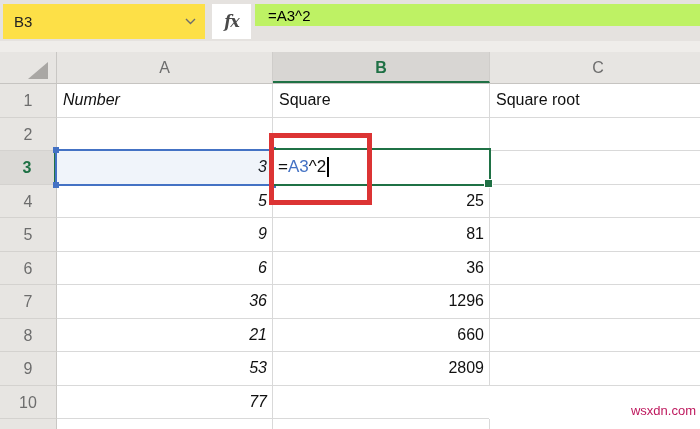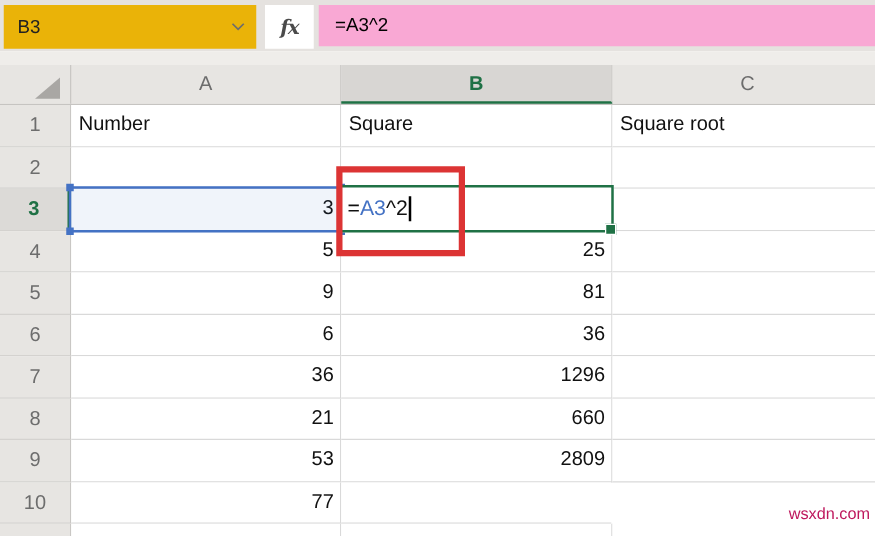--- a/index.html
+++ b/index.html
@@ -4,33 +4,33 @@
 <style>
   html,body{margin:0;padding:0;}
   .app{
     position:relative; width:700px; height:429px; overflow:hidden;
     background:#fff; font-family:"Liberation Sans", sans-serif;
     -webkit-font-smoothing:antialiased;
   }
   
   .topbar{position:absolute; left:0; top:0; width:700px; height:41px; background:#e5e2df;}
   .namebox{
-    position:absolute; left:3px; top:4px; width:202px; height:35px; background:#eab308;
+    position:absolute; left:3px; top:4px; width:202px; height:35px; background:#fde047;
     display:flex; align-items:center; justify-content:space-between;gap:44px;
   }
   .namebox .nbval{padding-left:11px; font-size:15px; color:#222;}
   .namebox .chev{margin-right:9px; display:flex; align-items:center;}
   .fxbtn{
     position:absolute; left:212px; top:4px; width:39px; height:35px; background:#fff;
     display:flex; align-items:center; justify-content:center;
   }
   .fx{font-family:"DejaVu Serif", serif; font-style:italic; font-weight:bold;
       font-size:16px; color:#4a4a4a; letter-spacing:-1px;}
   .fbar{
-    position:absolute; left:255px; top:4px; width:445px; height:33px; background:#f9a8d4;
+    position:absolute; left:255px; top:4px; width:445px; height:22px; background:#bef264;
     display:flex; align-items:center;
   }
   .fbar .ftext{padding-left:13px; font-size:15px; color:#000;}
   
   .strip{position:absolute; left:0; top:41px; width:700px; height:11px; background:#efedea;}
   
   .colheaders{
     position:absolute; left:0; top:52px; width:710px; height:32px; display:flex;
     border-bottom:1px solid #c6c4c1; box-sizing:border-box; background:#e7e5e2;
   }
@@ -62,21 +62,21 @@
   }
   .rowhdr.sel{
     background:#dcdad7; color:var(--green,#1f7145); font-weight:bold;
     border-right:3px solid var(--green,#1f7145);
   }
   .cell{
     box-sizing:border-box; border-right:1px solid #d9d9d9; border-bottom:1px solid #d9d9d9;
     font-size:16px; color:#111; line-height:32px; white-space:nowrap; overflow:hidden;
     background:#fff;
   }
-  .cell.ca{width:216px;} .cell.cb{width:217px;} .cell.cc{width:216px; border-right:none;}
+  .cell.ca{width:216px;font-style:italic;} .cell.cb{width:217px;} .cell.cc{width:216px; border-right:none;}
   .cell.num{text-align:right; padding-right:5px;}
   .cell.txt{text-align:left; padding-left:6px;}
   
   .a3box{
     position:absolute; left:55px; top:149px; width:219px; height:37px; box-sizing:border-box;
     border:2px solid var(--blue,#4472c4); background:rgba(68,114,196,0.08); z-index:3;
   }
   .hdl{position:absolute; width:6px; height:6px; background:var(--blue,#4472c4);}
   .hdl.tl{left:-4px; top:-4px;} .hdl.tr{right:-4px; top:-4px;}
   .hdl.bl{left:-4px; bottom:-4px;} .hdl.br{right:-4px; bottom:-4px;}

